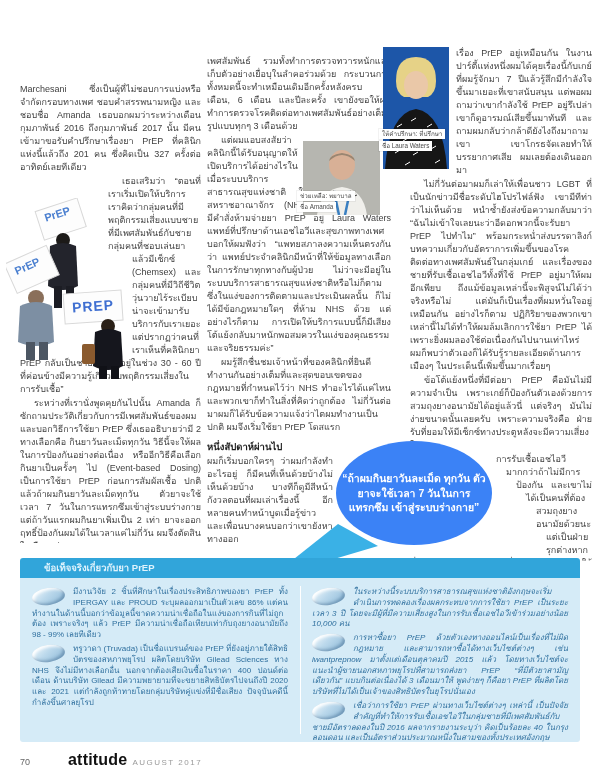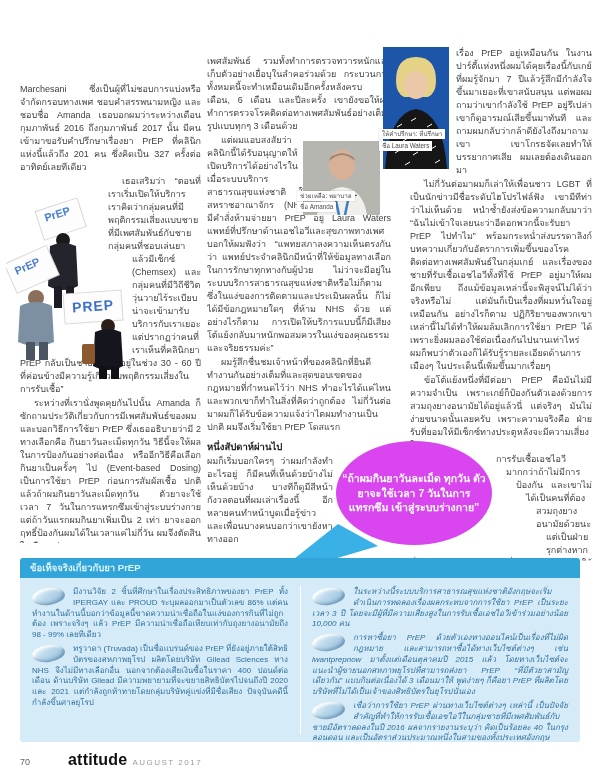--- a/index.html
+++ b/index.html
@@ -10,27 +10,27 @@
   .col p.ind{text-indent:14px;}
   .fl{float:left;clear:left;}
   .fr{float:right;clear:right;}
   .subhead{font-weight:bold;color:#1d1d1d;font-size:9.5px;margin:6px 0 2px 0;}
   
   .photo{position:absolute;overflow:visible;}
   .cap{position:absolute;background:#ffffff;color:#4a4a4a;font-size:6.3px;line-height:8px;
        padding:1px 3px;white-space:nowrap;box-shadow:0 0 0 1px rgba(0,0,0,0.05);}
   
   .bubble{position:absolute;left:336px;top:441px;width:156px;height:104px;
-          background:#d946ef;border-radius:50%;display:flex;align-items:center;justify-content:center;
+          background:#3b82f6;border-radius:50%;display:flex;align-items:center;justify-content:center;
           text-align:center;color:#ffffff;font-weight:bold;font-size:10.5px;line-height:14.5px;padding:6px;box-sizing:border-box;}
   .bubble-tail{position:absolute;left:250px;top:512px;width:150px;height:80px;}
   
   .factbox{position:absolute;left:20px;top:558px;width:560px;height:184px;}
   .factbox-header{height:20px;background:#31a5da;border-radius:3px 3px 0 0;color:#dff3fd;
-                  font-size:9.5px;font-weight:bold;line-height:20px;padding-left:10px;}
+                  font-size:9.5px;font-weight:bold;line-height:20px;padding-left:24px;}
   .factbox-body{position:relative;height:164px;background:#d5ebf7;border-radius:0 0 3px 3px;overflow:hidden;}
   .fact-col{position:absolute;top:9px;width:256px;font-size:8px;line-height:10.8px;
             color:#2e6f9e;text-align:justify;}
   .fact-col .item{margin-bottom:3px;overflow:visible;}
   .fact-divider{position:absolute;left:280px;top:8px;bottom:8px;width:1px;background:#ffffff;}
   .pill{width:33px;height:17px;border-radius:50%;margin:1px 8px 2px 0;
         background:linear-gradient(145deg,#f4fafd 0%,#bcd9ec 45%,#8db9d8 100%);
         box-shadow:inset -2px -2px 3px rgba(80,120,155,0.55),inset 2px 2px 3px #ffffff;
         transform:rotate(-8deg);}
   

